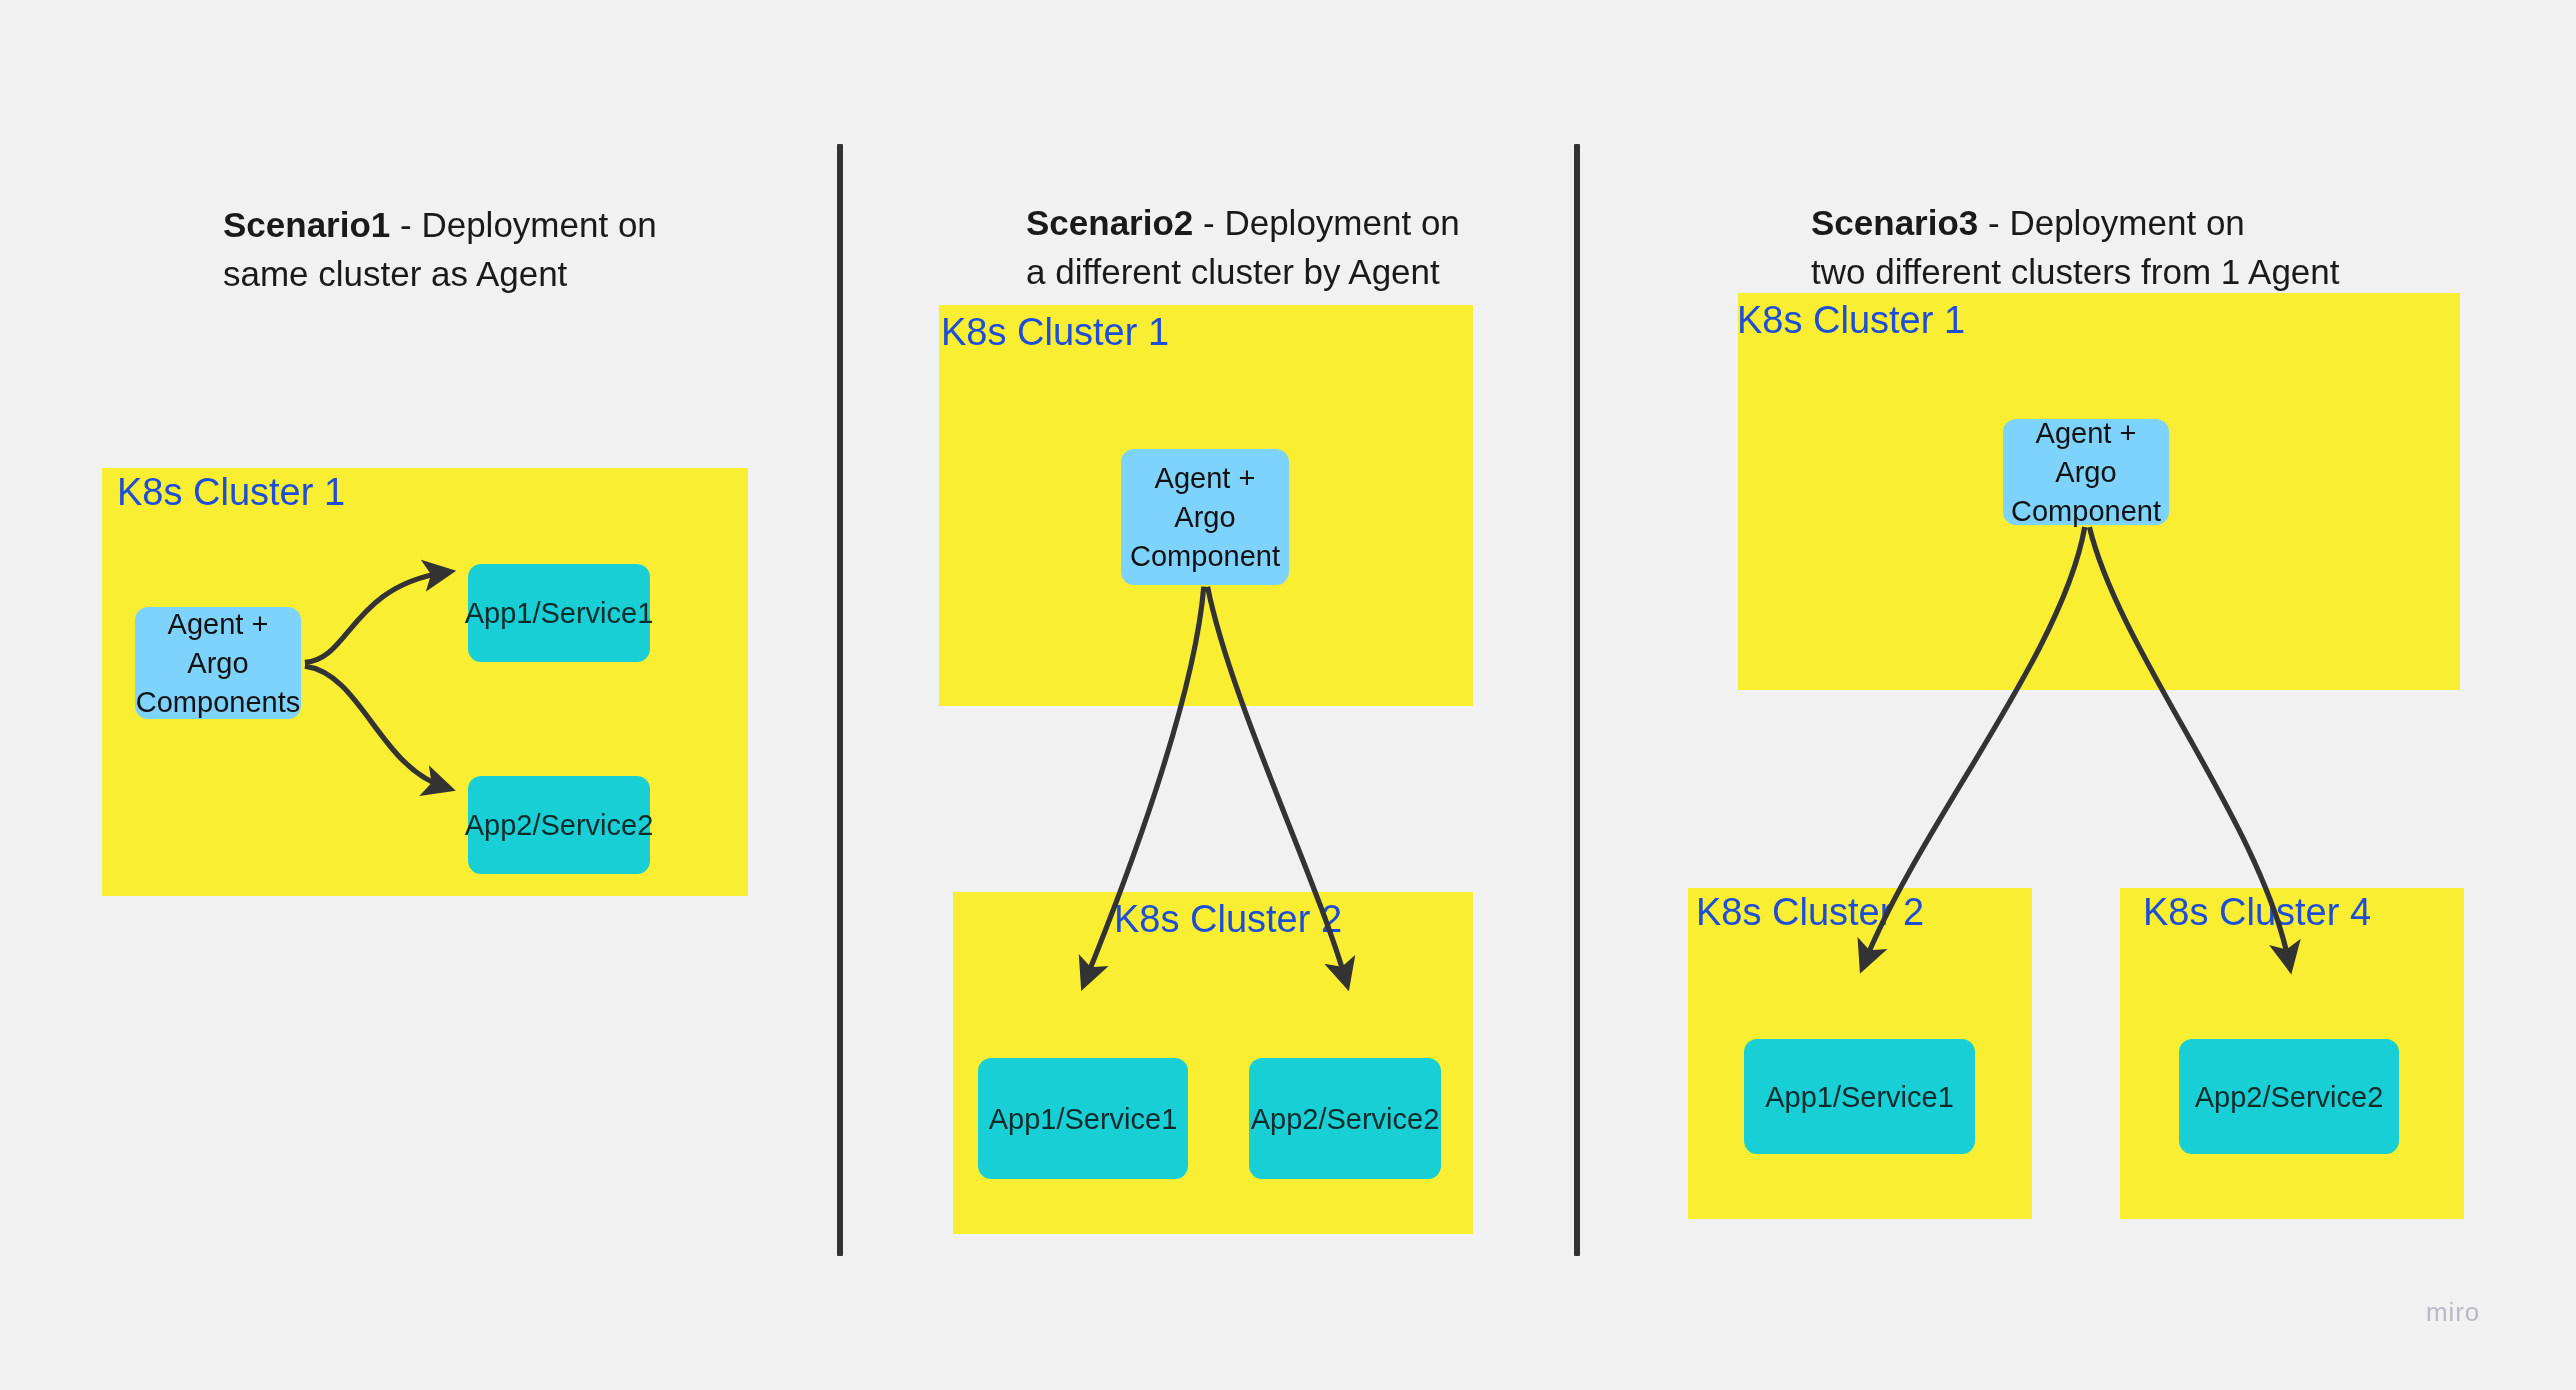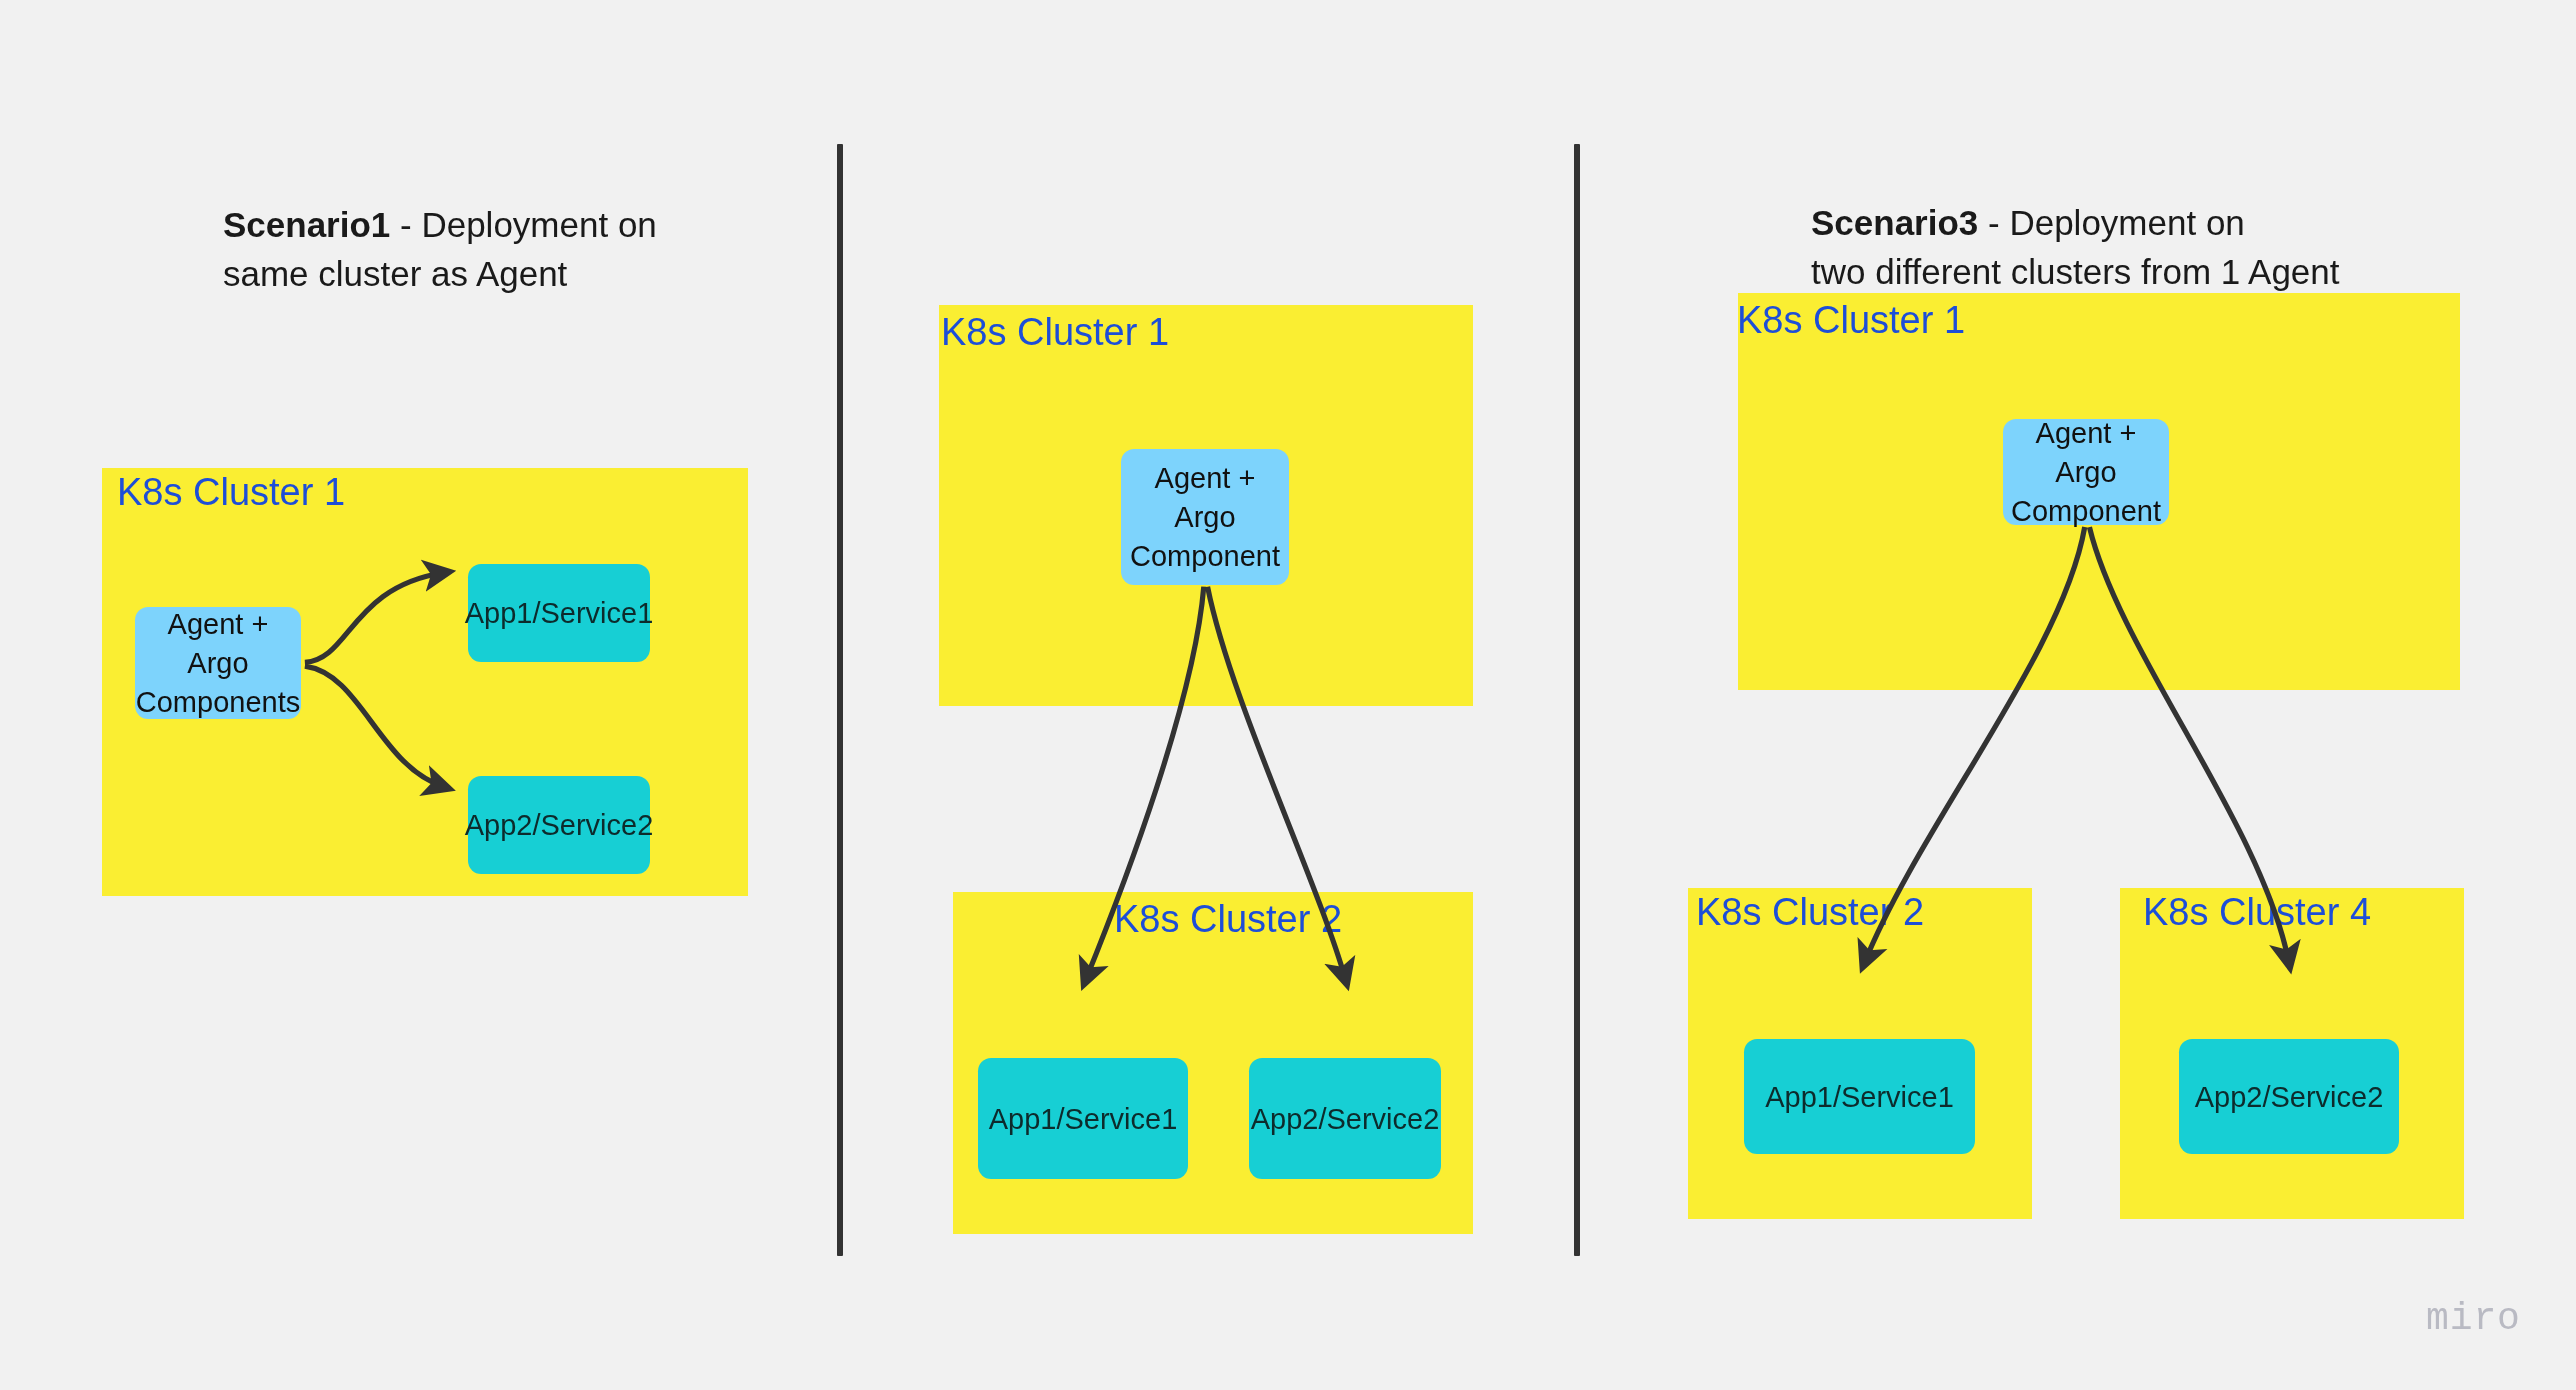--- a/index.html
+++ b/index.html
@@ -67,24 +67,23 @@
     line-height:36px;
     box-sizing:border-box;
     margin-top:43px;
   }
 
   svg.arrows{position:absolute;left:0;top:0;width:2576px;height:1390px;pointer-events:none;}
 
   .watermark{
     position:absolute;
     color:#B9BAC3;
-    font-size:38px;
+    font-size:26px;
     letter-spacing:0.9px;
     font-weight:400;
-    font-family:Liberation Mono, monospace;
   }
 </style>
 </head>
 <body>
 
 <div class="canvas">
 
   <div class="divider" style="left:837px;top:144px;height:1112px;"></div>
   <div class="divider" style="left:1574px;top:144px;height:1112px;"></div>
 
@@ -95,20 +94,24 @@
 
   <div class="cluster" style="left:102px;top:468px;width:646px;height:428px;"></div>
   <div class="cluster-label" style="left:117px;top:473px;">K8s Cluster 1</div>
 
   <div class="agent" style="left:135px;top:607px;width:166px;height:112px;text-align:center;">Agent + Argo
 Components</div>
 
   <div class="app" style="left:468px;top:521px;width:182px;height:98px;">App1/Service1</div>
   <div class="app" style="left:468px;top:733px;width:182px;height:98px;">App2/Service2</div>
 
+  <div class="title" style="left:998px;top:149px;width:530px;">
+    <span class="strong">Scenario2</span><span> - Deployment on
+a different cluster by Agent</span>
+  </div>
 
   <div class="cluster" style="left:939px;top:305px;width:534px;height:401px;"></div>
   <div class="cluster-label" style="left:941px;top:313px;">K8s Cluster 1</div>
 
   <div class="agent" style="left:1121px;top:449px;width:168px;height:136px;">Agent +
 Argo
 Component</div>
 
   <div class="cluster" style="left:953px;top:892px;width:520px;height:342px;"></div>
   <div class="cluster-label" style="left:1114px;top:900px;">K8s Cluster 2</div>

